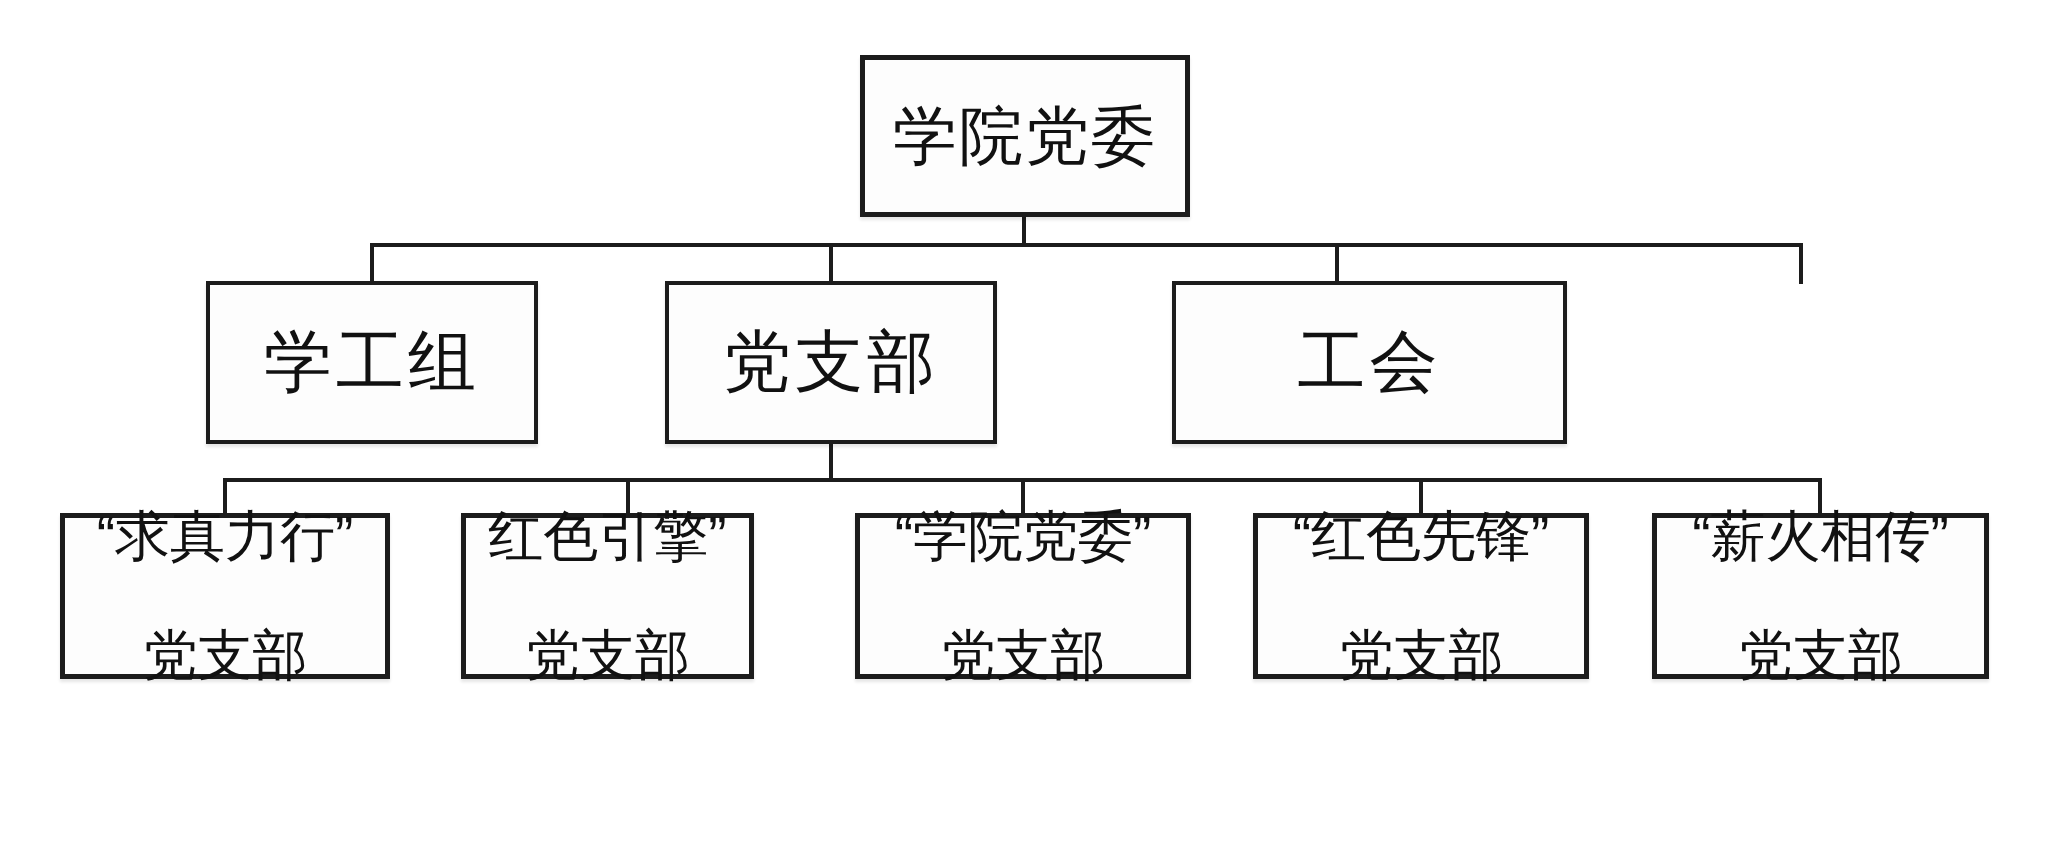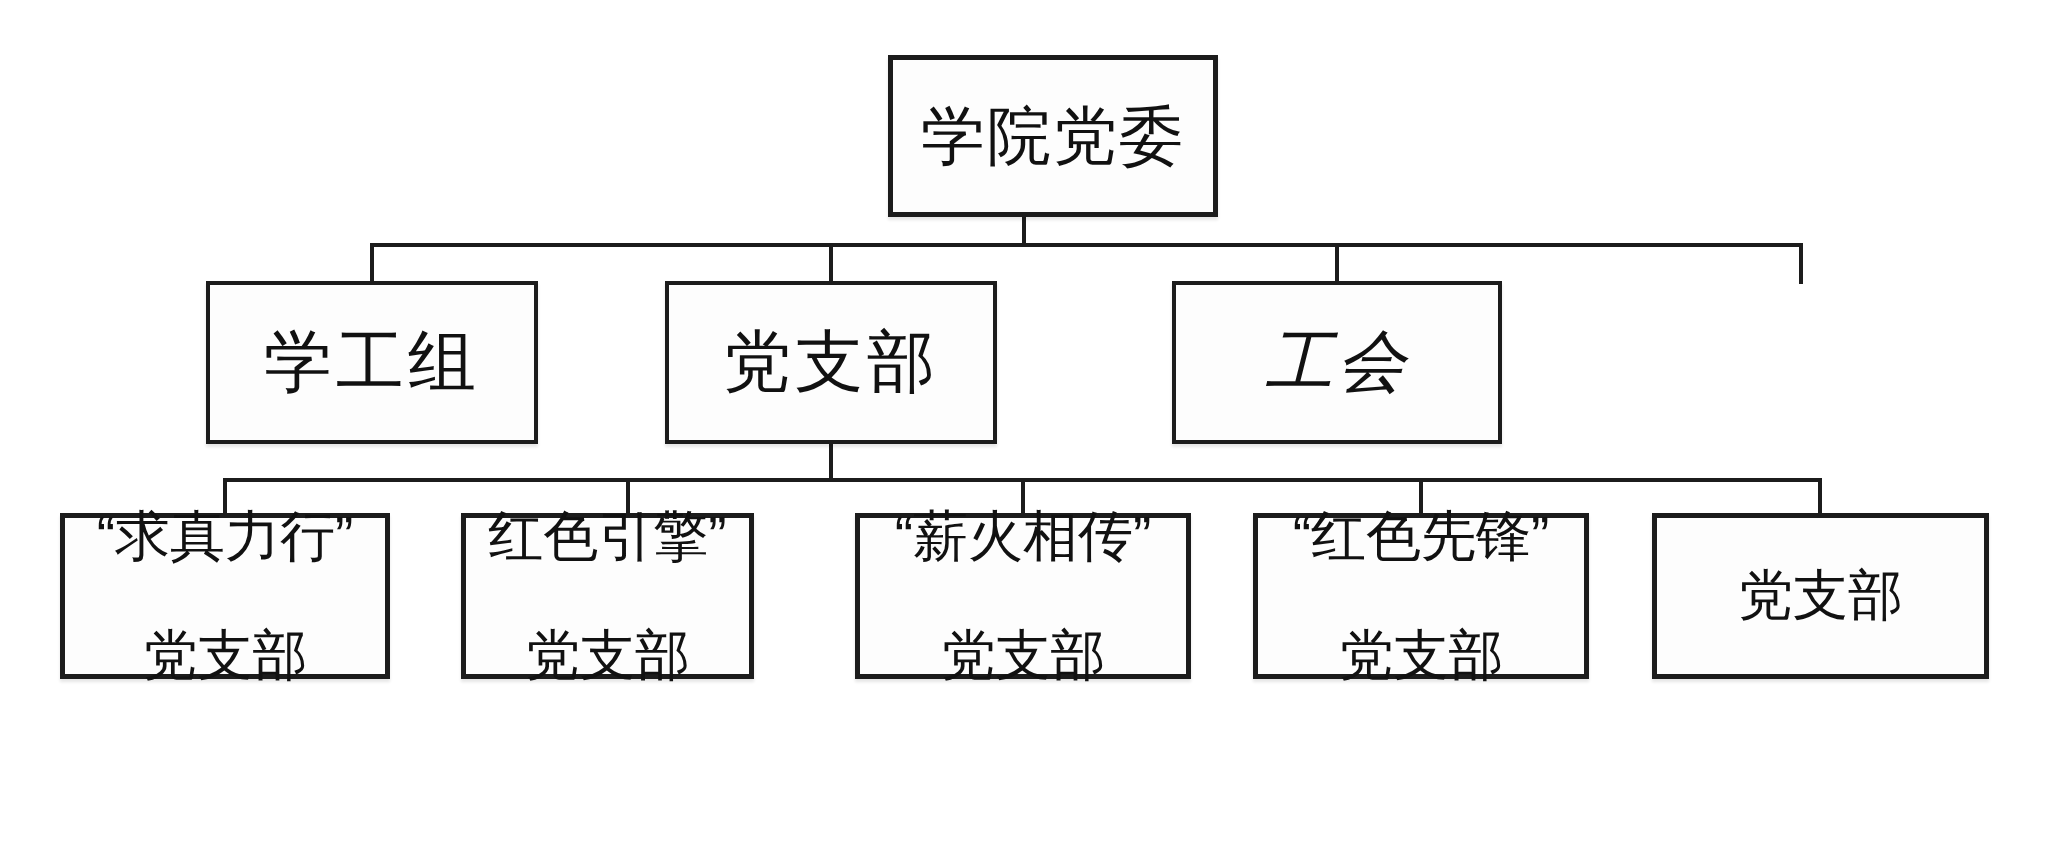--- a/index.html
+++ b/index.html
@@ -33,30 +33,29 @@
     justify-content: center;
     text-align: center;
     color: #111111;
     box-shadow: 0 3px 3px rgba(0,0,0,0.10);
   }
   .node-root {
     left: 860px; top: 55px; width: 330px; height: 162px;
     border-width: 5px;
     font-size: 64px;
     letter-spacing: 2px;
-    margin-left: 28px;
   }
   .node-l2 {
     top: 281px; height: 163px;
     font-size: 68px;
     letter-spacing: 4px;
   }
   .node-l2-1 { left: 206px;  width: 332px; }
   .node-l2-2 { left: 665px;  width: 332px; }
-  .node-l2-3 { left: 1172px; width: 330px; font-style: italic; }
+  .node-l2-3 { left: 1172px; width: 395px; }
   .node-l2-4 { left: 1636px; width: 331px; }
   .node-l3 {
     top: 513px; height: 166px;
     font-family: "Liberation Sans", "DejaVu Sans", sans-serif;
     font-size: 55px;
     line-height: 1.3;
     border-width: 5px;
     gap: 48px;
   }
   .node-l3-1 { left: 60px;   width: 330px; }
@@ -107,24 +106,25 @@
 
   <div class="node node-l3 node-l3-1">
     <span class="node-label">“求真力行”</span>
     <span class="node-label">党支部</span>
   </div>
   <div class="node node-l3 node-l3-2">
     <span class="node-label">红色引擎”</span>
     <span class="node-label">党支部</span>
   </div>
   <div class="node node-l3 node-l3-3">
-    <span class="node-label">“薪火相传”</span>
+    <span class="node-label">“学院党委”</span>
     <span class="node-label">党支部</span>
   </div>
   <div class="node node-l3 node-l3-4">
     <span class="node-label">“红色先锋”</span>
     <span class="node-label">党支部</span>
   </div>
   <div class="node node-l3 node-l3-5">
+    <span class="node-label">“薪火相传”</span>
     <span class="node-label">党支部</span>
   </div>
 
 </div>
 
 </body></html>

